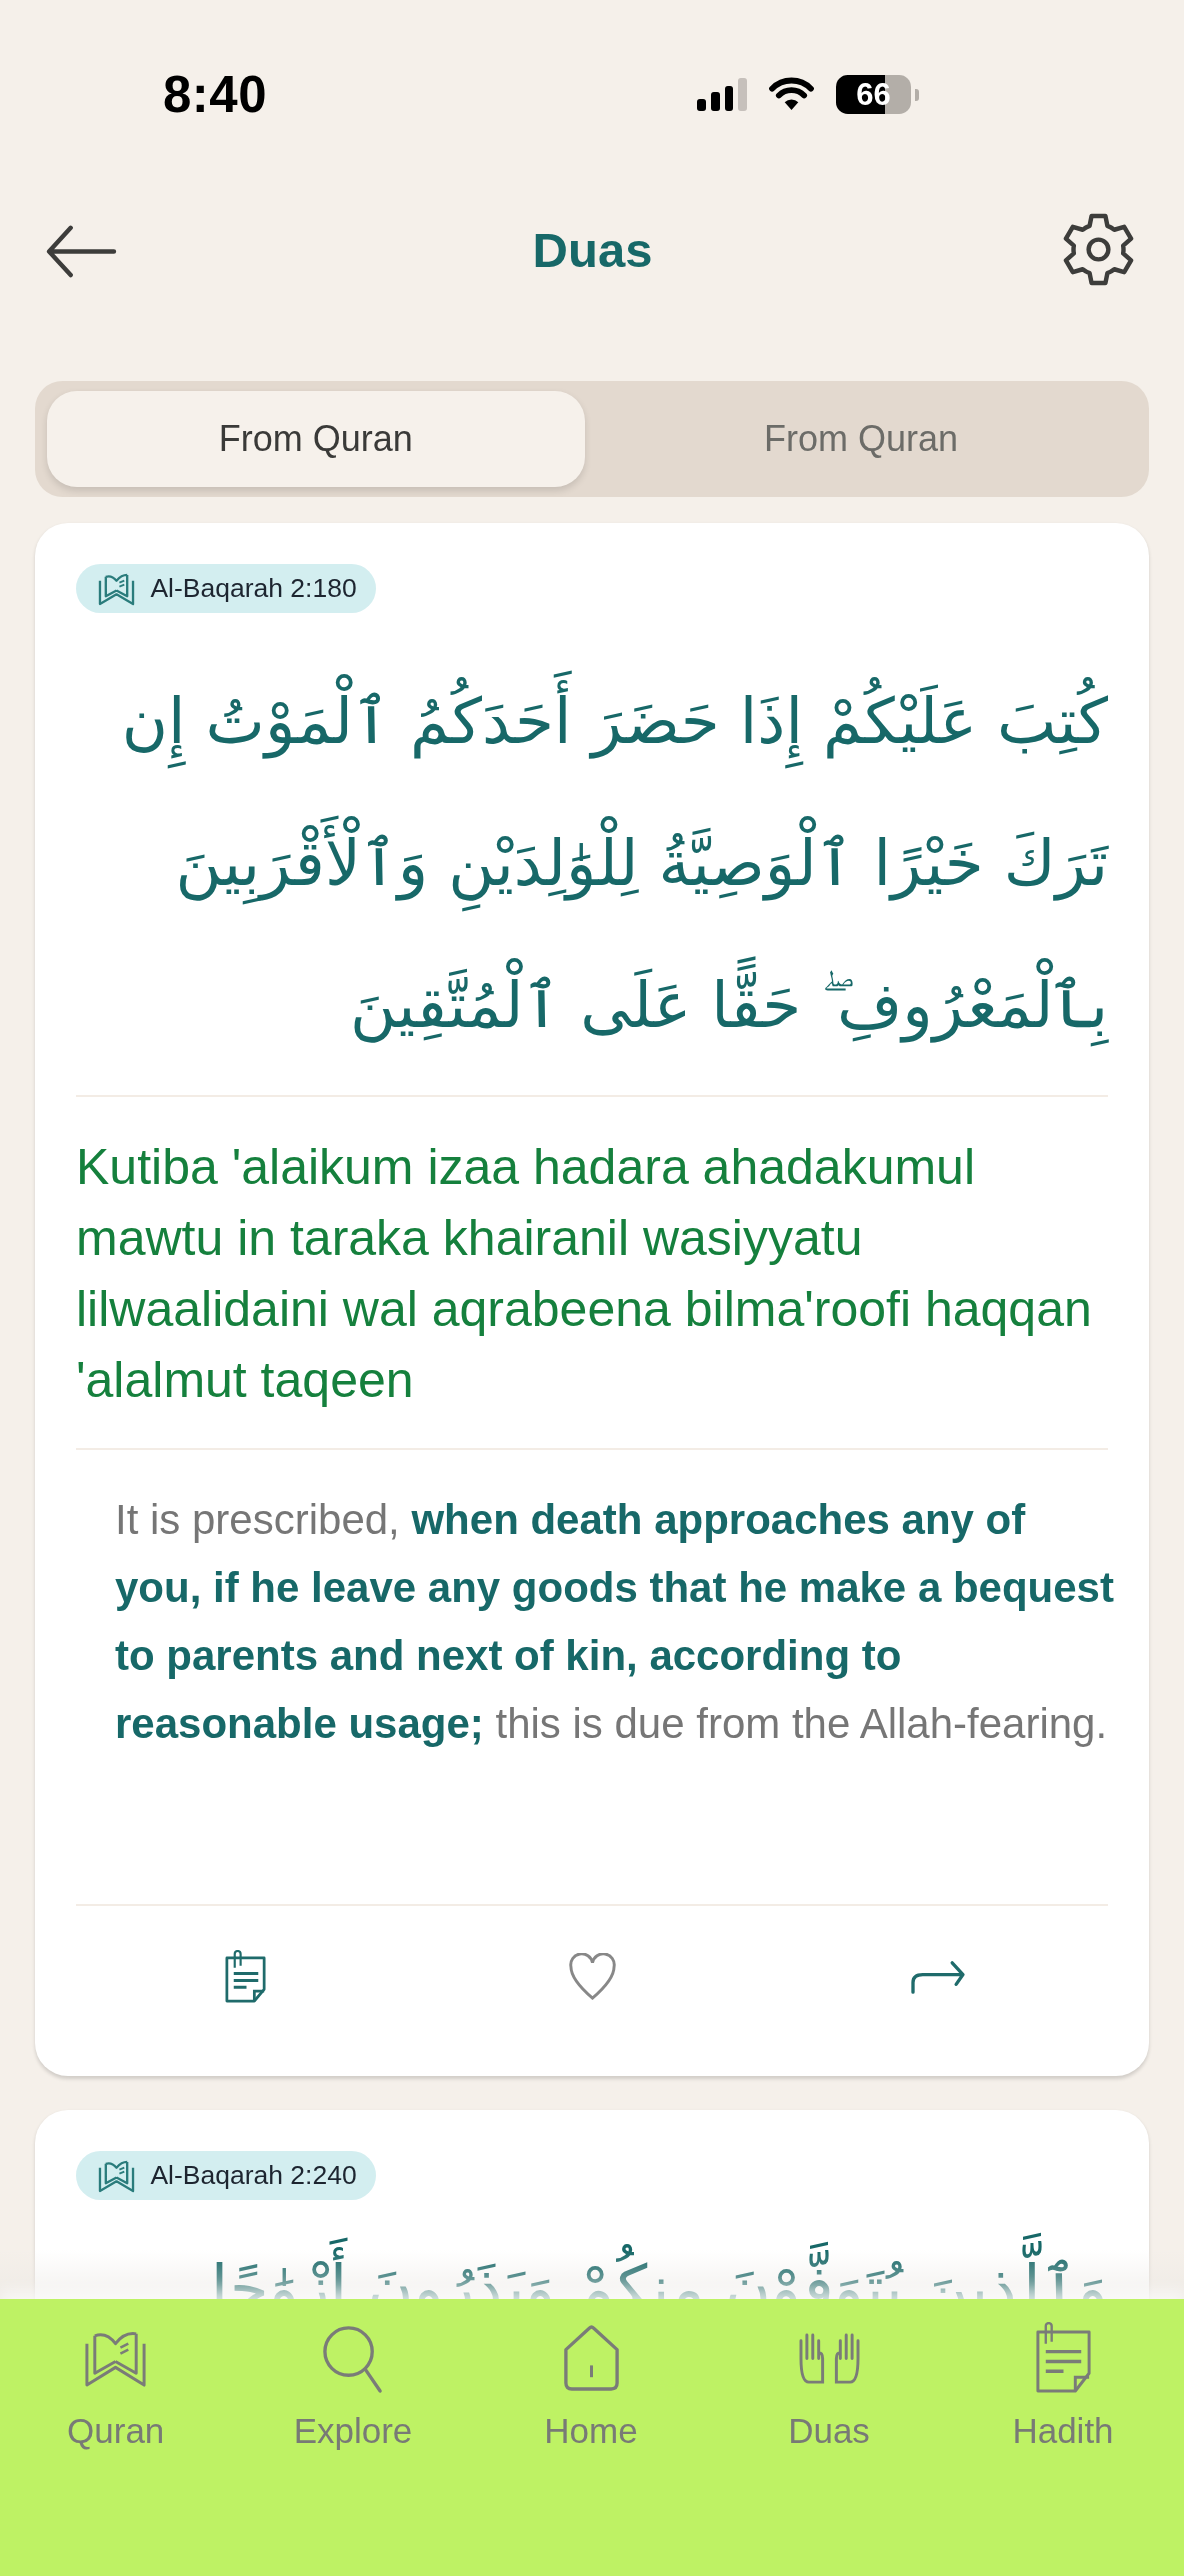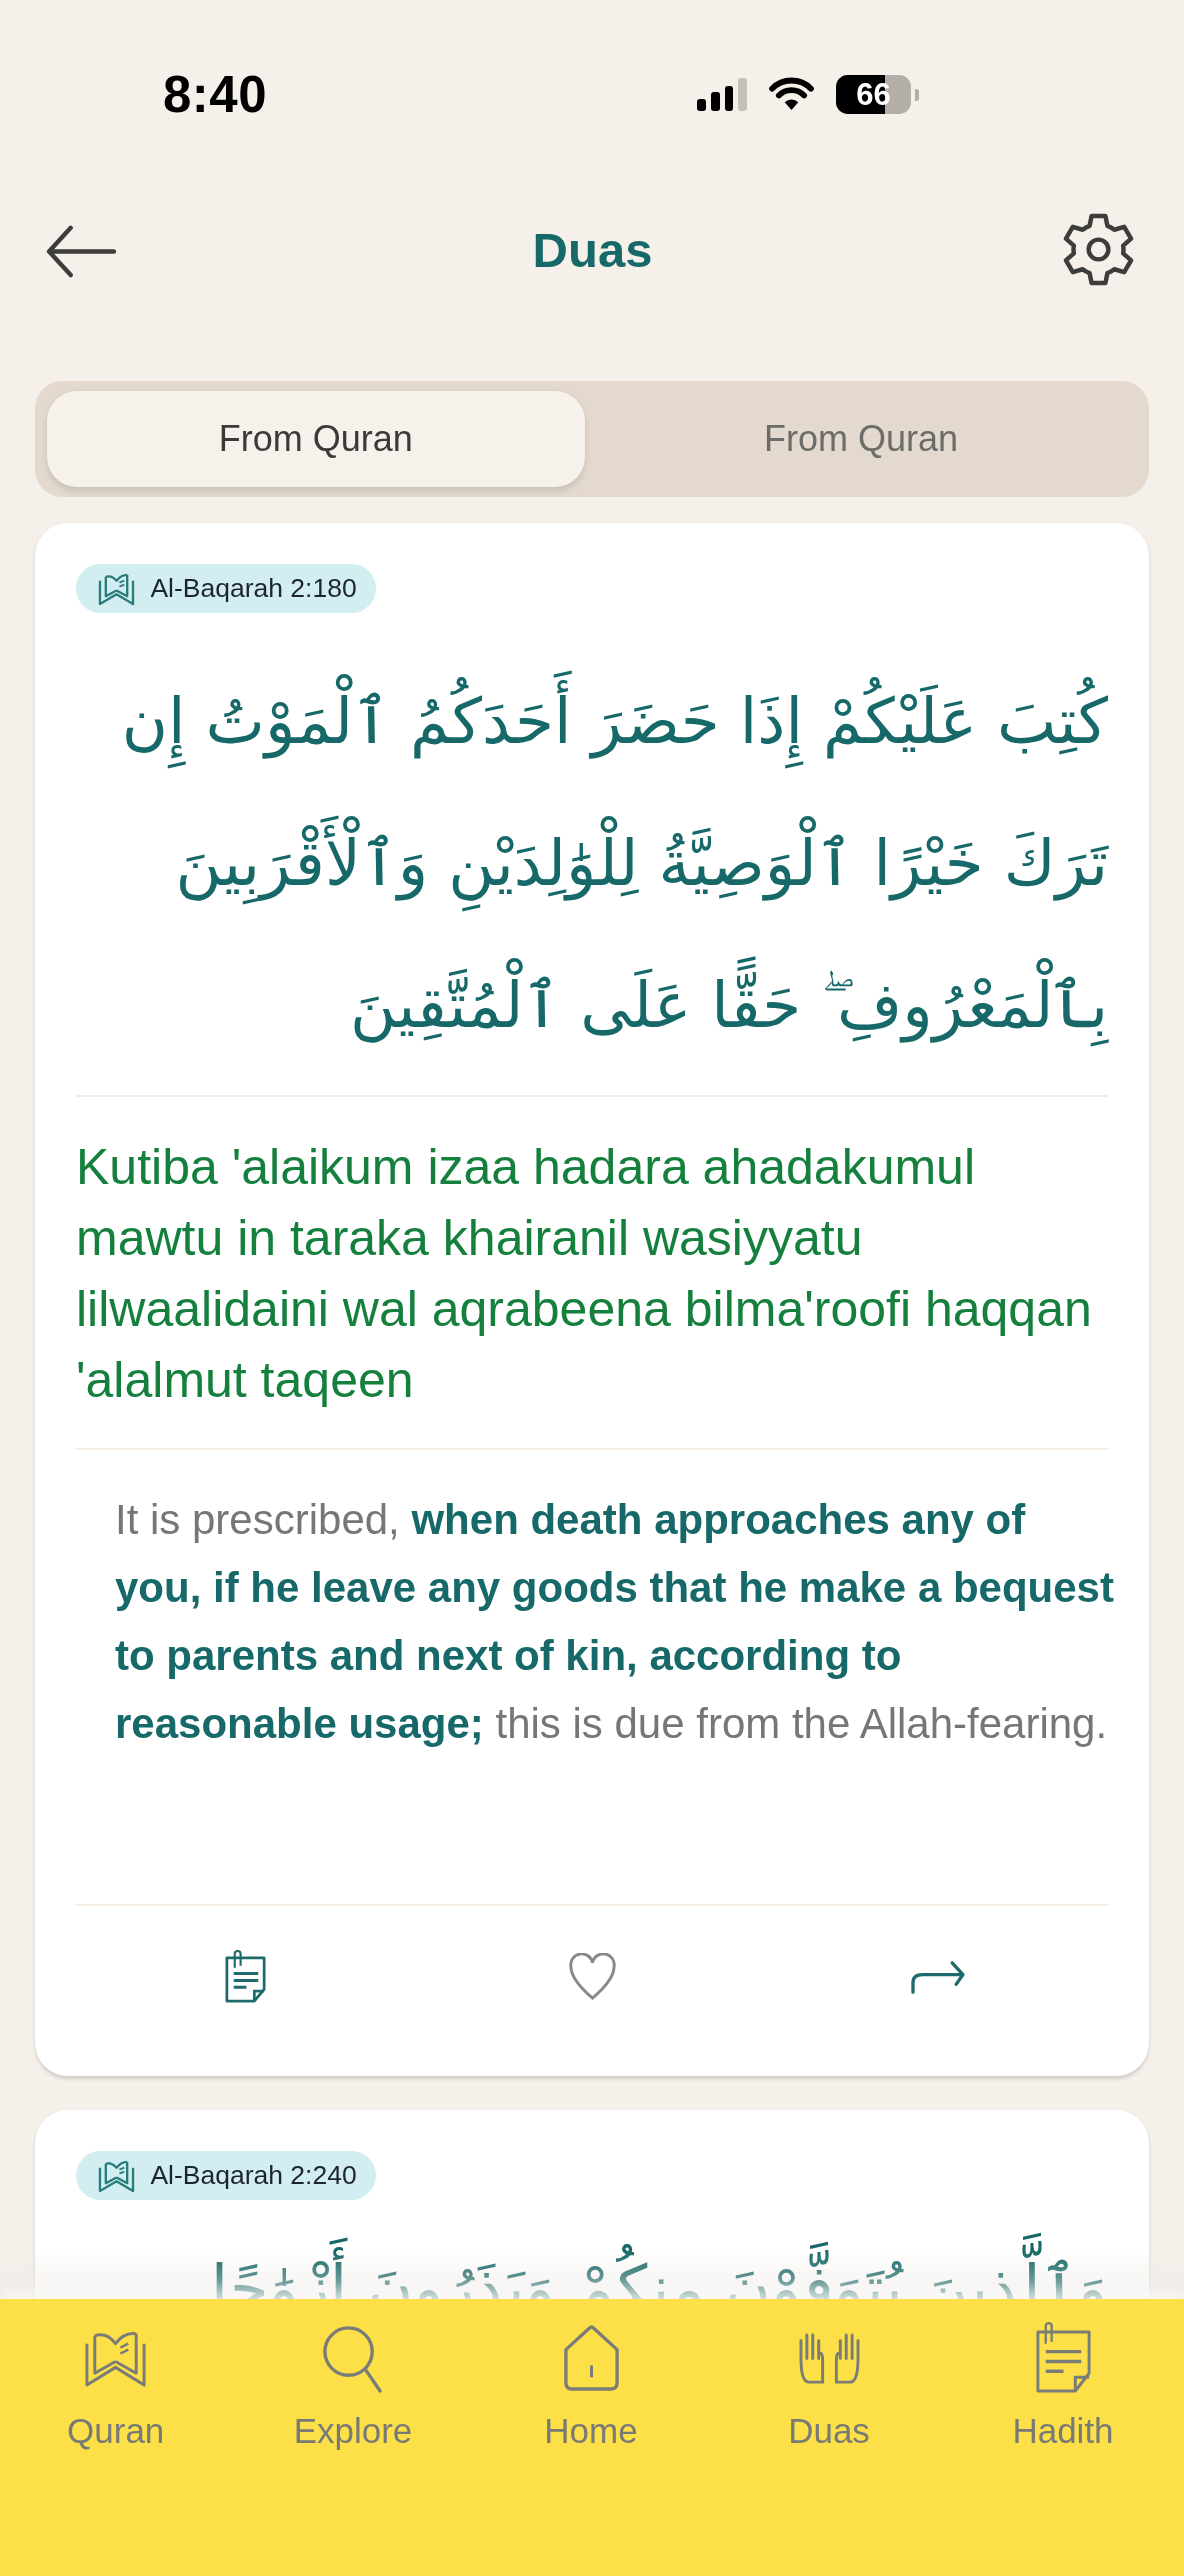--- a/index.html
+++ b/index.html
@@ -82,21 +82,21 @@
     font-size: 42px; line-height: 68px; color: #767676; margin-left: 39px;
   }
   .translation b { color: #176868; font-weight: 700; }
   .actions {
     position: absolute; left: 0; right: 0; top: 1420px; height: 108px;
   }
   .action { position: absolute; top: 0; width: 69px; height: 69px; display: flex; align-items: center; justify-content: center; }
   
   .tabbar {
     position: absolute; left: 0; top: 2299px; width: 1185px; height: 277px;
-    background: #fde047;
+    background: #bef264;
     box-shadow: 0 -7.9px 13.8px rgba(255,255,255,0.6);
   }
   .tabbar-fade {
     position: absolute; left: 0; top: 2250px; width: 1185px; height: 49px;
     background: linear-gradient(180deg, rgba(255,255,255,0) 0%, rgba(235,232,228,0.6) 100%);
     pointer-events: none;
   }
   .tab-item {
     position: absolute; top: 19.6px; width: 196px; height: 157px;
     display: flex; flex-direction: column; align-items: center;

